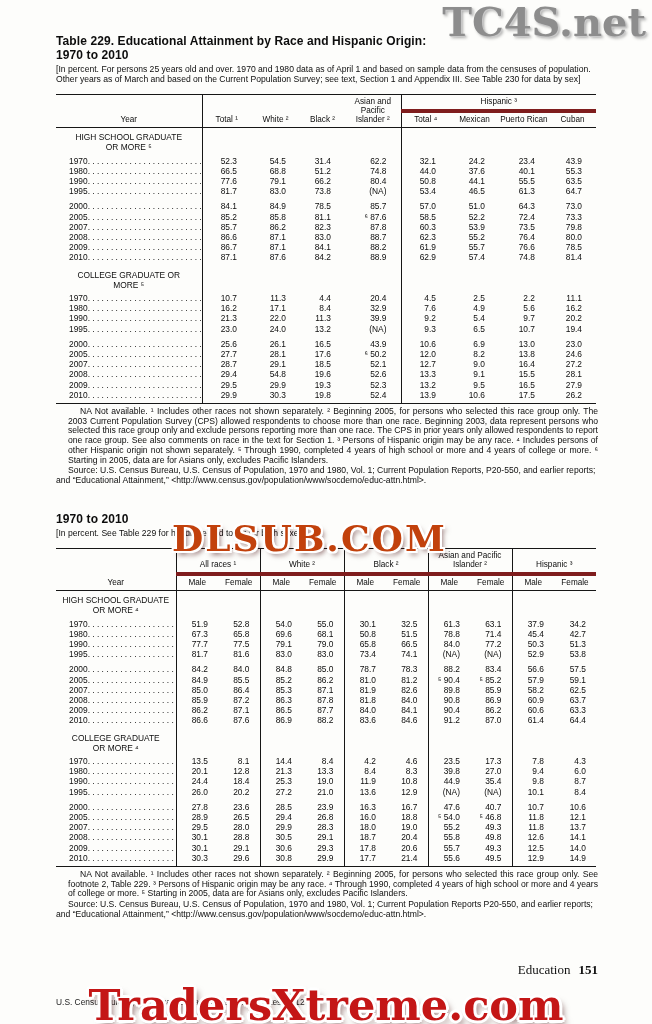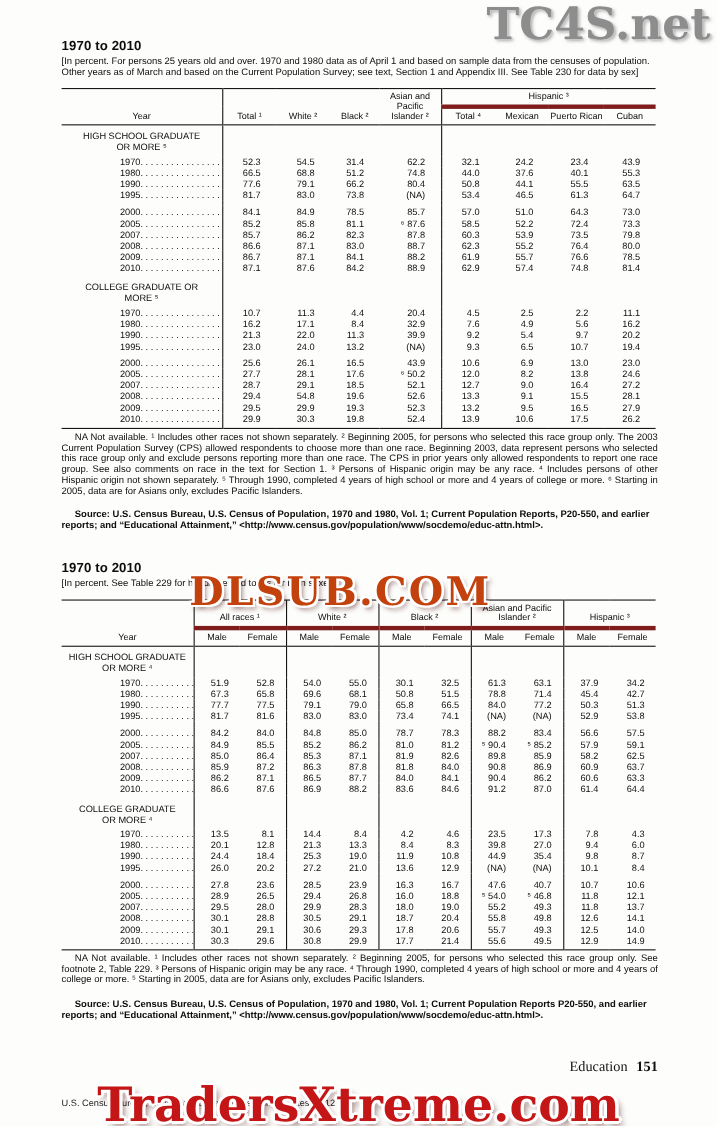--- a/index.html
+++ b/index.html
@@ -26,30 +26,30 @@
   th.yearhead { vertical-align: middle; }
   th.spanner { border-bottom: 4px solid #7f1d1d; padding-bottom: 2px; }
   .vr { border-left: 1px solid #161616; }
   tbody tr:first-child td { border-top: 1px solid #161616; }
 
   table.stat td { font-size: 8.4px; line-height: 10.2px; vertical-align: bottom; }
   td.num { text-align: right; padding-right: 14px; white-space: nowrap; }
   .t230 td.num { padding-right: 10px; }
   td.stub { padding-left: 13px; }
   .stubwrap { display: flex; overflow: hidden; align-items: baseline; }
-  .yr { white-space: nowrap; margin-left: 40px; }
+  .yr { white-space: nowrap; }
   .dots { flex: 1 1 auto; overflow: hidden; white-space: nowrap; }
   .dots::after { content: ". . . . . . . . . . . . . . . . . . . . . . . . . . . . . . . . . . . . "; }
   tr.spacer td { height: 5px; }
   td.seclabel { text-align: center; font-size: 8.2px; line-height: 9.4px; padding: 7px 0 3px; }
   tbody tr.secrow:first-child td.seclabel { padding-top: 4px; }
   tbody tr:last-child td { padding-bottom: 3px; }
 
-  .footnote { font-size: 8.6px; line-height: 9.7px; margin-top: 3px; text-indent: 12px; text-align: justify; }
-  .source   { font-size: 8.6px; line-height: 9.7px; margin-top: 12px; text-indent: 12px; font-weight: bold; }
+  .footnote { font-size: 8.6px; line-height: 9.7px; margin-top: 3px; text-indent: 12px; text-align: justify; margin-left: 12px; }
+  .source   { font-size: 8.6px; line-height: 9.7px; margin-top: 1px; text-indent: 12px; }
 
   .edu-line {
     position: absolute; right: 54px; bottom: 46px;
     font-family: "Liberation Serif", serif; font-size: 13px; color:#111;
   }
   .edu-line .pg { font-weight: bold; padding-left: 8px; }
   .bureau { position: absolute; left: 56px; bottom: 17px; font-size: 8.4px; color:#222; }
 
   .wm { position: absolute; font-weight: bold; white-space: nowrap; pointer-events: none; }
   .wm-top {
@@ -75,20 +75,21 @@
 </head>
 <body>
 
 <div class="page">
 
   <div class="wm wm-top">TC4S.net</div>
 
   <div class="content">
 
     <div class="tbl-title">
+      <div>Table 229. Educational Attainment by Race and Hispanic Origin:</div>
       <div>1970 to 2010</div>
     </div>
     <p class="headnote">[In percent. For persons 25 years old and over. 1970 and 1980 data as of April 1 and based on sample data from the censuses of population. Other years as of March and based on the Current Population Survey; see text, Section 1 and Appendix III. See Table 230 for data by sex]</p>
 
     <table class="stat t229" id="t229">
         <colgroup>
           <col style="width: 146px;">
           <col style="width: 49px;">
           <col style="width: 49px;">
           <col style="width: 45px;">

